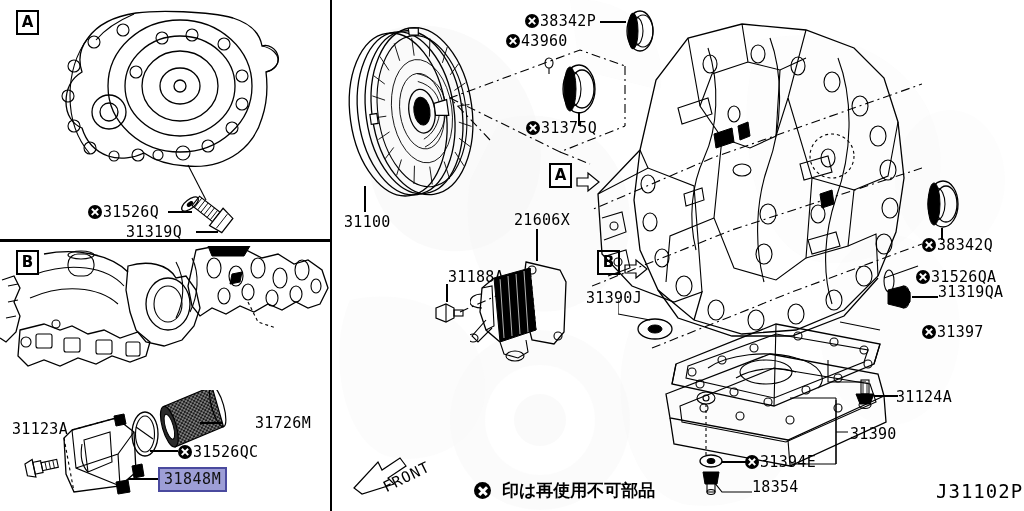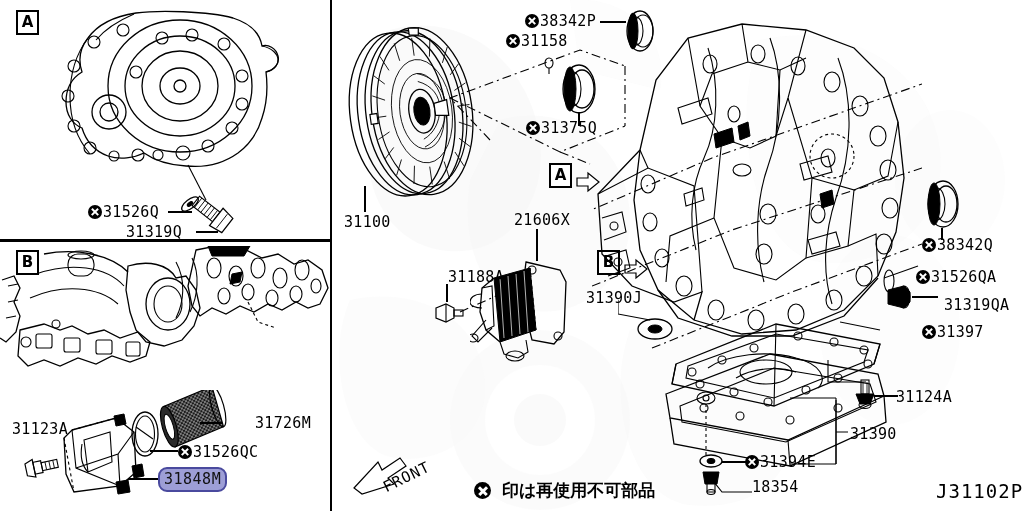--- a/index.html
+++ b/index.html
@@ -279,21 +279,21 @@
   <div class="lab" style="left:224px;top:414px;margin-left:31px;">
     <span>31726M</span>
   </div>
 
   <div class="ld" style="left:150px;top:450px;width:28px;"></div>
   <div class="lab" style="left:178px;top:443px;">
     <span class="xm"></span><span>31526QC</span>
   </div>
 
   <div class="ld" style="left:128px;top:478px;width:32px;"></div>
-  <div class="hl" style="left:158px;top:467px;border-radius:9px;">31848M</div>
+  <div class="hl" style="left:158px;top:467px;">31848M</div>
 
   <svg style="position:absolute;left:336px;top:22px;" width="160" height="180" viewBox="0 0 160 180">
     <g transform="rotate(-8 80 90)">
 
       <ellipse class="ln" cx="62" cy="90" rx="48" ry="82"></ellipse>
       <ellipse class="ln" cx="70" cy="90" rx="48" ry="82"></ellipse>
       <ellipse class="ln" cx="78" cy="90" rx="48" ry="82"></ellipse>
 
       <ellipse class="ln" cx="86" cy="90" rx="50" ry="84" fill="#fff"></ellipse>
       <ellipse class="ln2" cx="86" cy="90" rx="44" ry="76"></ellipse>
@@ -357,21 +357,21 @@
   <div class="ld" style="left:600px;top:21px;width:26px;"></div>
   <div class="lab" style="left:525px;top:12px;">
     <span class="xm"></span><span>38342P</span>
   </div>
 
   <svg style="position:absolute;left:540px;top:55px;" width="18" height="20" viewBox="0 0 18 20">
     <ellipse class="ln2" cx="9" cy="8" rx="4" ry="5" fill="#fff"></ellipse>
     <path class="ln2" d="M9 13 L9 19"></path>
   </svg>
   <div class="lab" style="left:506px;top:32px;">
-    <span class="xm"></span><span>31158</span>
+    <span class="xm"></span><span>43960</span>
   </div>
 
   <svg style="position:absolute;left:555px;top:62px;" width="48" height="54" viewBox="0 0 48 54">
     <ellipse class="ln" cx="24" cy="27" rx="16" ry="24" fill="#fff"></ellipse>
     <ellipse class="ln" cx="27" cy="27" rx="12" ry="19"></ellipse>
     <ellipse class="fillk" cx="15" cy="27" rx="6" ry="22"></ellipse>
     <ellipse class="ln2" cx="18" cy="27" rx="8" ry="17" fill="#fff"></ellipse>
   </svg>
   <div class="ldv" style="left:578px;top:112px;height:14px;"></div>
   <div class="lab" style="left:526px;top:119px;">
@@ -527,21 +527,21 @@
   <div class="lab" style="left:916px;top:268px;">
     <span class="xm"></span><span>31526QA</span>
   </div>
 
   <svg style="position:absolute;left:884px;top:282px;" width="36" height="30" viewBox="0 0 36 30">
     <path class="fillk" d="M4 8 L20 4 L26 10 L26 20 L20 26 L4 22 Z"></path>
     <ellipse class="ln2" cx="20" cy="15" rx="6" ry="11" fill="#fff"></ellipse>
     <ellipse class="fillk" cx="20" cy="15" rx="3" ry="5"></ellipse>
   </svg>
   <div class="ld" style="left:912px;top:296px;width:26px;"></div>
-  <div class="lab" style="left:938px;top:296px;margin-left:6px;">
+  <div class="lab" style="left:938px;top:283px;">
     <span>31319QA</span>
   </div>
 
   <svg style="position:absolute;left:840px;top:318px;" width="42" height="16" viewBox="0 0 42 16">
     <path class="ln2" d="M0 4 L40 12"></path>
   </svg>
   <div class="lab" style="left:878px;top:323px;padding-left:44px;">
     <span class="xm"></span><span>31397</span>
   </div>
 

